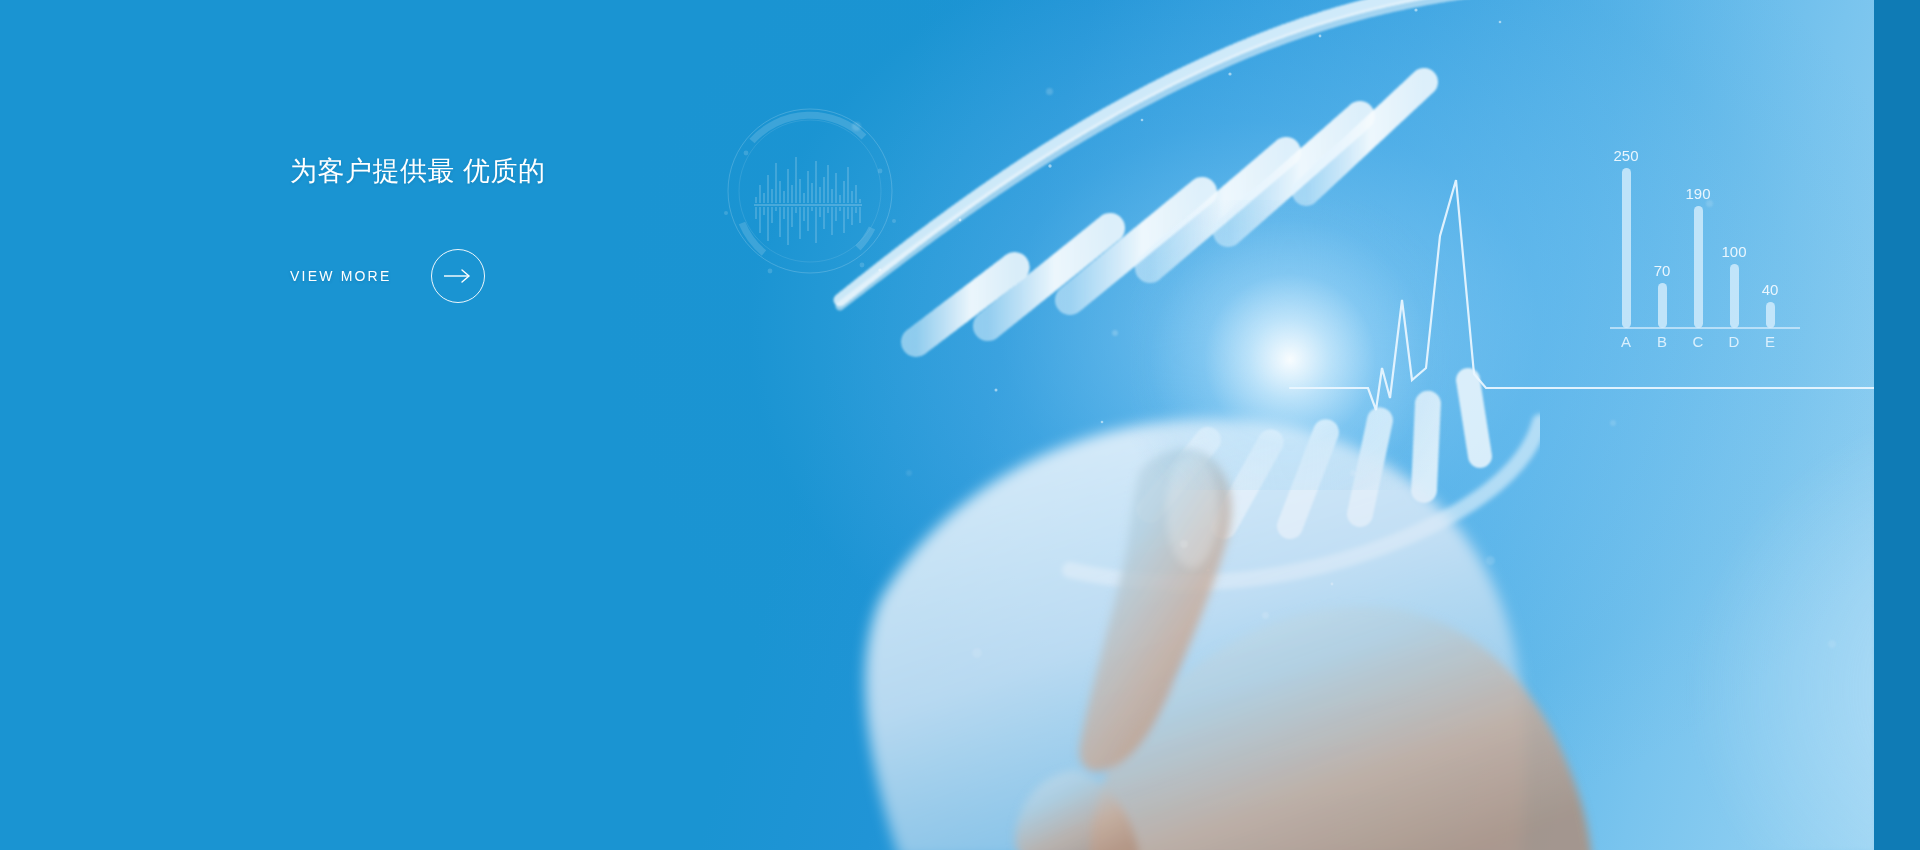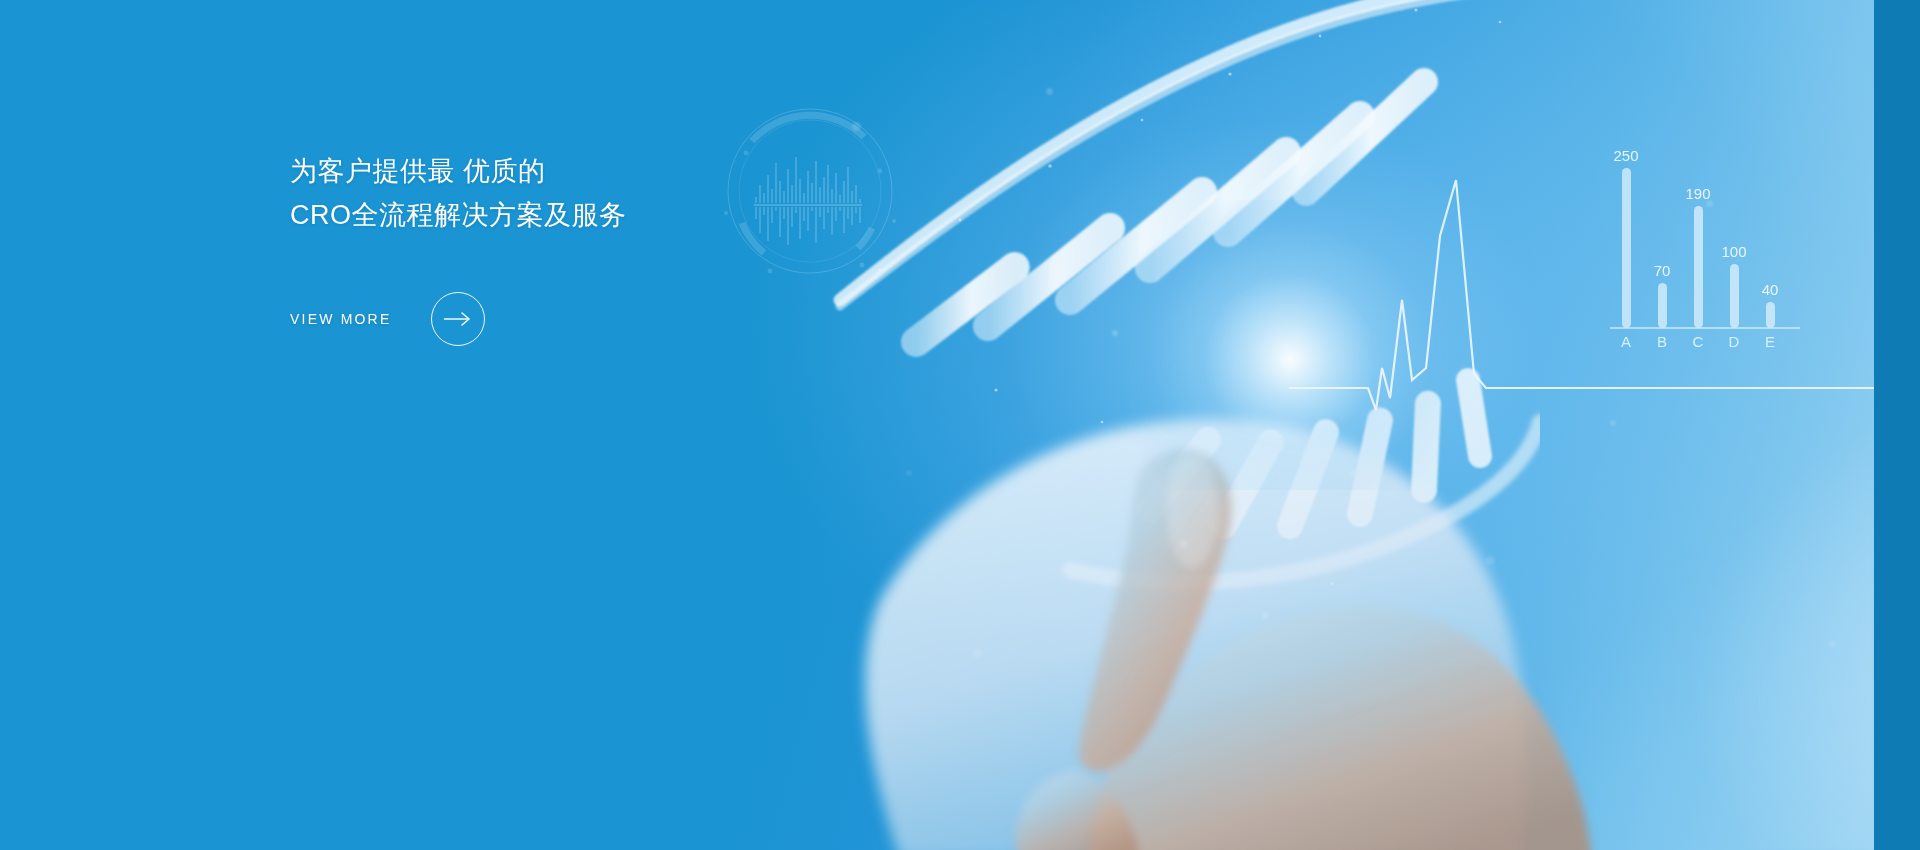--- a/index.html
+++ b/index.html
@@ -413,21 +413,20 @@
     <i style="left:1610px; top:420px;  width:6px;  height:6px;  opacity:.32;"></i>
     <i style="left:972px;  top:648px;  width:10px; height:10px; opacity:.26;"></i>
     <i style="left:1706px; top:200px;  width:7px;  height:7px;  opacity:.34;"></i>
     <i style="left:1828px; top:640px;  width:8px;  height:8px;  opacity:.24;"></i>
     <i style="left:906px;  top:470px;  width:6px;  height:6px;  opacity:.22;"></i>
   </div>
 
   <div class="content">
 
     <p class="subtitle">为客户提供最 优质的</p>
-    <p class="subtitle">CRO全流程解决方案及服务</p>
 
 
     <div class="viewmore">
       <span class="viewmore-label">VIEW MORE</span>
       <span class="viewmore-circle">
         <svg width="28" height="14" viewBox="0 0 28 14" aria-hidden="true">
           <line x1="0" y1="7" x2="25" y2="7" stroke="#ffffff" stroke-width="1.4"></line>
           <polyline points="18,1 25,7 18,13" fill="none" stroke="#ffffff" stroke-width="1.4" stroke-linecap="round" stroke-linejoin="miter"></polyline>
         </svg>
       </span>

